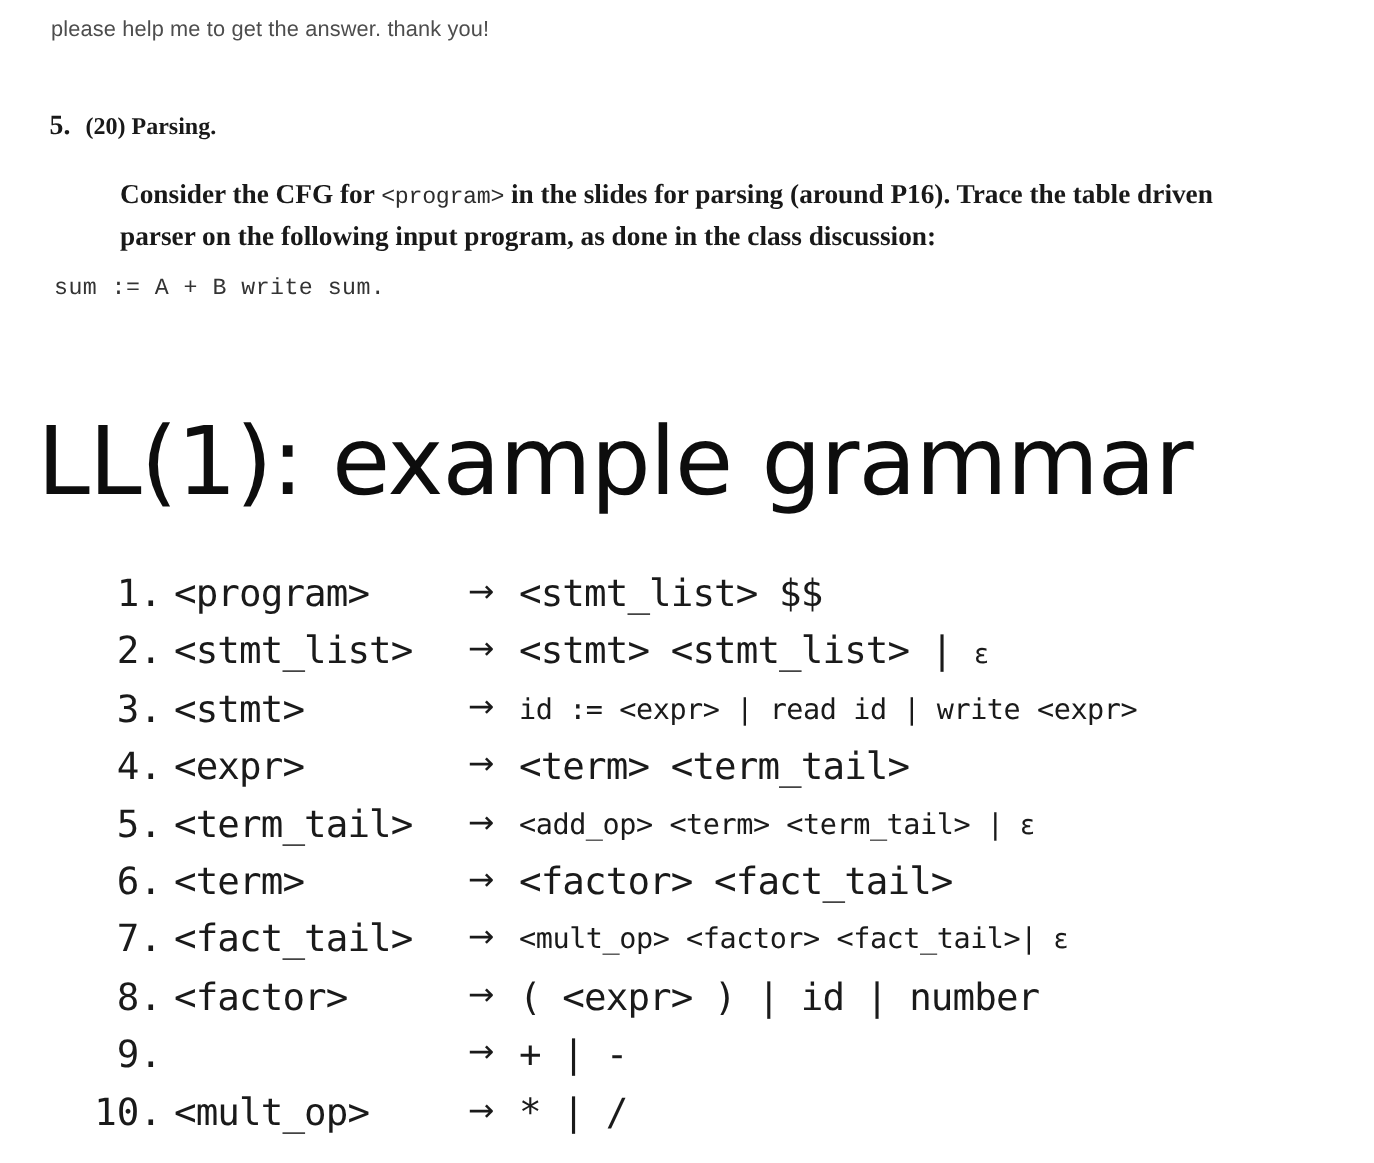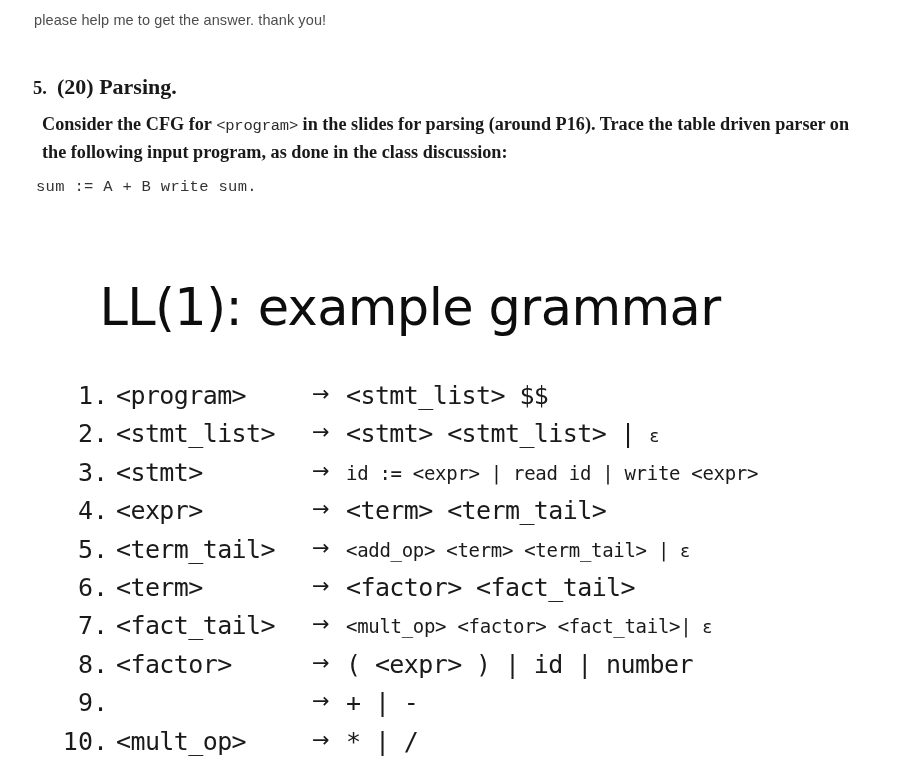--- a/index.html
+++ b/index.html
@@ -46,28 +46,28 @@
   .prob-number {
     font-family: "Liberation Serif", serif;
     font-size: 18.5px;
     font-weight: 700;
     color: #191919;
     width: 24px;
     flex: 0 0 24px;
   }
   .prob-title {
     font-family: "Liberation Serif", serif;
-    font-size: 22px;
+    font-size: 16px;
     font-weight: 700;
     color: #191919;
   }
   .prob-body {
-    padding-left: 42px;
+    padding-left: 80px;
     padding-right: 60px;
-    margin-top: 11px;
+    margin-top: 21px;
     font-family: "Liberation Serif", serif;
     font-size: 18.2px;
     font-weight: 700;
     line-height: 26px;
     color: #191919;
   }
   .prob-body .mono-inline {
     font-family: "Liberation Mono", monospace;
     font-size: 15.5px;
     font-weight: 400;
@@ -86,21 +86,21 @@
   }
 
   
   #slide-title {
     position: absolute;
     left: 0;
     top: 278px;
     width: 820px;
     text-align: center;
     font-family: "DejaVu Sans", sans-serif;
-    font-size: 51px;
+    font-size: 63px;
     font-weight: 400;
     color: #0d0d0d;
     letter-spacing: -0.6px;
     line-height: 60px;
   }
 
   
   #grammar {
     position: absolute;
     left: 0;

